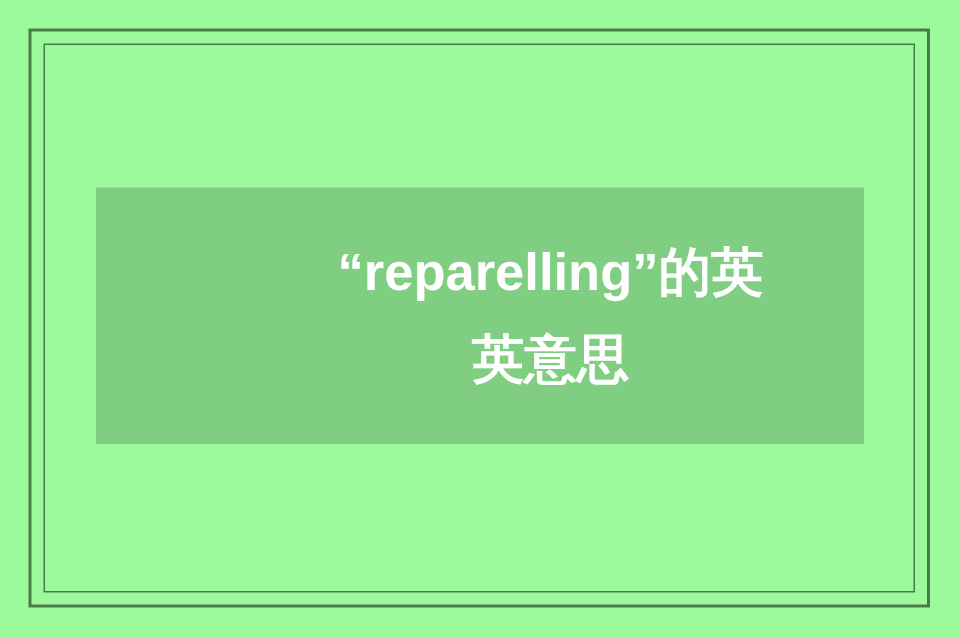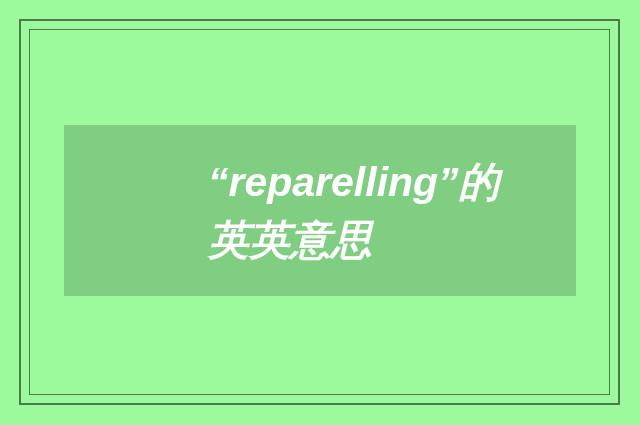--- a/index.html
+++ b/index.html
@@ -58,27 +58,26 @@
   
   .headline {
     position: absolute;
     left: 144px;          
     top: 28px;
     width: 318px;
     margin: 0;
     color: #ffffff;
     font-family: "Liberation Sans", "DejaVu Sans", sans-serif;
     font-weight: bold;
-    font-size: 41px;
+    font-size: 35px;
     line-height: 58px;
     letter-spacing: 0px;
-    text-align: left;
+    text-align: center;
     white-space: normal;
     word-break: break-all;
-    font-style: italic;
   }
 </style>
 </head>
 <body>
 
 <div id="stage">
 
   <div class="frame-outer"></div>
   <div class="frame-inner"></div>
 

